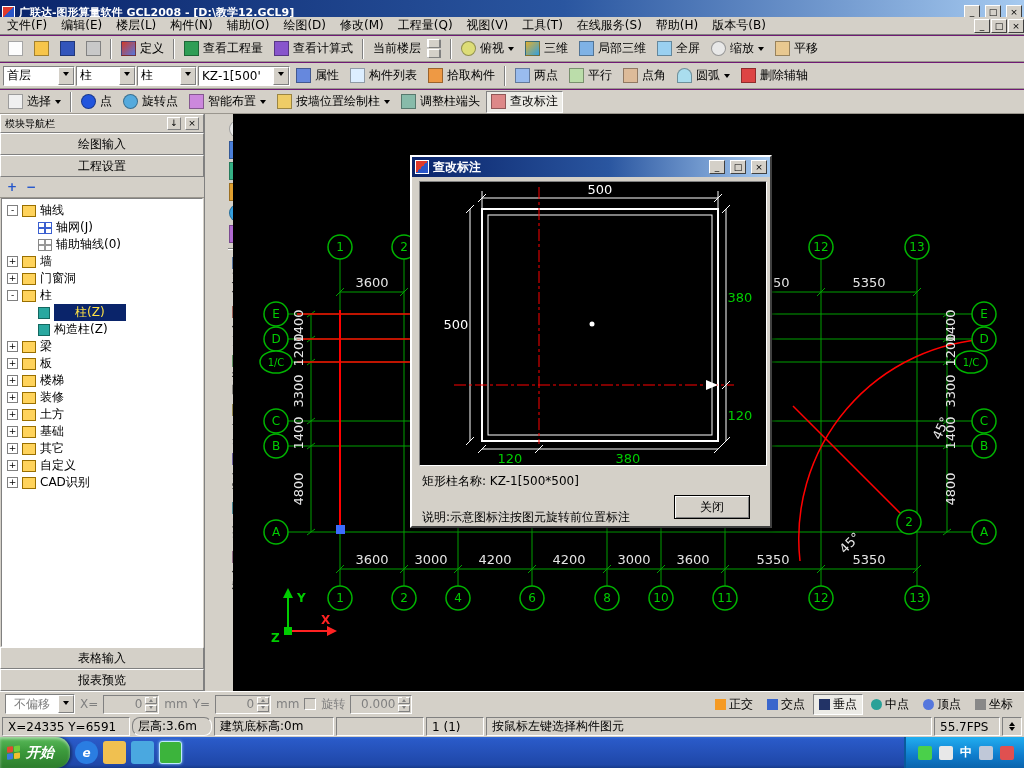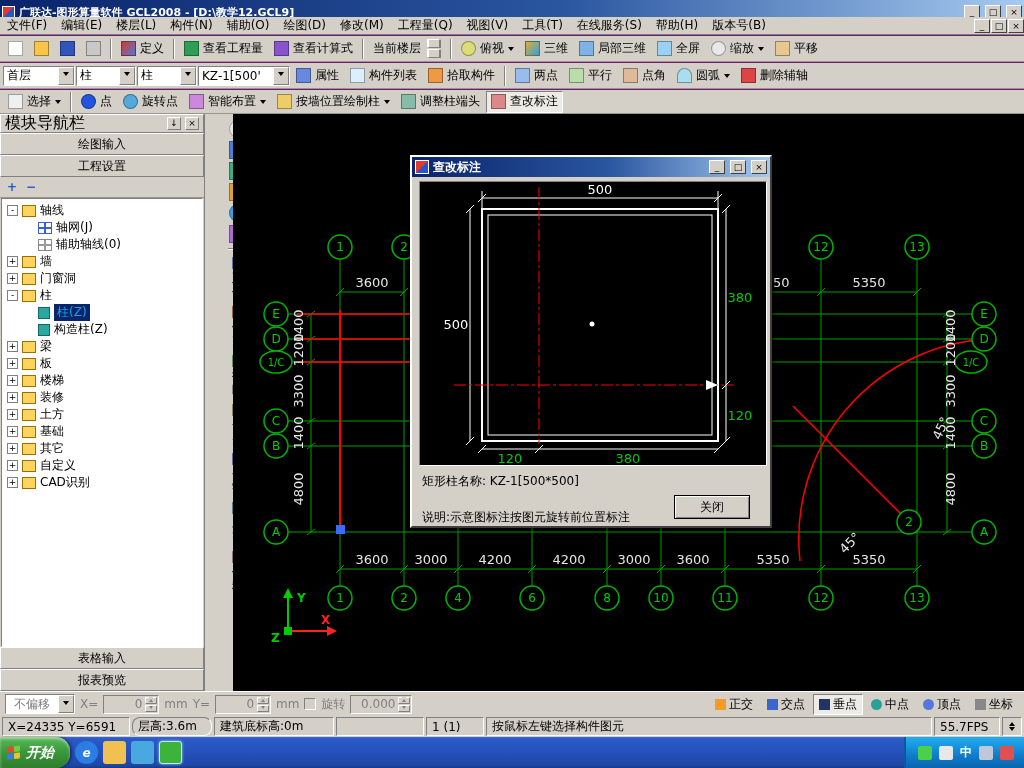--- a/index.html
+++ b/index.html
@@ -55,39 +55,39 @@
   .ic-rotp { background:#55aadd; border-radius:50%; } .ic-smart { background:#cc88dd; }
   .ic-wallcol { background:#eecc66; } .ic-adjend { background:#88bbaa; } .ic-moddim { background:#dd8888; }
 
   
   .main { position:absolute; left:0; top:114px; width:1024px; height:577px; }
 
   
   .sidebar { position:absolute; left:0; top:0; width:205px; height:577px; background:#d4d0c8; border-right:1px solid #808080;
     display:flex; flex-direction:column; }
   .sb-header { height:19px; display:flex; align-items:center; gap:4px; padding:0 4px; border:1px solid; border-color:#fff #808080 #808080 #fff; flex:none; }
-  .sb-header .hlabel { flex:1; font-size:16px; }
+  .sb-header .hlabel { flex:1; font-size:10px; }
   .sb-tool { width:14px; height:13px; border:1px solid; border-color:#fff #808080 #808080 #fff; background:#d4d0c8;
     font-size:9px; line-height:11px; text-align:center; flex:none; }
   .sb-btn { height:22px; border:1px solid; border-color:#fff #808080 #808080 #fff; background:#d4d0c8;
     display:flex; align-items:center; justify-content:center; flex:none; font-size:12px; }
   .minibar { height:21px; display:flex; align-items:center; gap:3px; padding:2px 4px; border-bottom:1px solid #9a968e; flex:none; }
   .mini { width:16px; height:15px; border:1px solid transparent; color:#2255cc; font-weight:bold; font-size:12px; line-height:13px; text-align:center; }
   .tree { flex:1; background:#fff; border:1px solid; border-color:#808080 #fff #fff #808080; margin:0 1px; overflow:hidden; padding:3px 0; }
   .trow { height:17px; display:flex; align-items:center; font-size:12px; white-space:nowrap; }
   .trow.lvl0 { padding-left:5px; } .trow.lvl1 { padding-left:36px; }
   .texp { width:11px; height:11px; border:1px solid #808080; background:#fff; font-size:9px; line-height:9px; text-align:center; margin-right:4px; flex:none; }
   .ticon { width:14px; height:12px; margin-right:4px; flex:none; }
   .fold { background:#ffd35c; border:1px solid #996f00; }
   .gridic { background:linear-gradient(90deg,transparent 42%,#3a5fd0 42%,#3a5fd0 58%,transparent 58%),
             linear-gradient(transparent 42%,#3a5fd0 42%,#3a5fd0 58%,transparent 58%),#fff; border:1px solid #3a5fd0; }
   .auxic { background:linear-gradient(90deg,transparent 42%,#999 42%,#999 58%,transparent 58%),
            linear-gradient(transparent 42%,#999 42%,#999 58%,transparent 58%),#fff; border:1px solid #888; }
   .colic { background:#29a8a0; border:1px solid #136760; width:12px; }
-  .tlabel.sel { background:#0a246a; color:#0ea5e9; padding:0 3px; }
+  .tlabel.sel { background:#0a246a; color:#fde047; padding:0 21px; }
 
   
   .vstrip { position:absolute; left:205px; top:0; width:28px; height:577px; background:#d4d0c8;
     display:flex; flex-direction:column; align-items:center; padding-top:6px; gap:3px;margin-left:19px; }
   .vic { width:18px; height:18px; border:1px solid rgba(0,0,0,.3); flex:none; }
   .vi1 { background:#e8e8e8; border-radius:50%; } .vi2 { background:#4a7fd8; } .vi3 { background:#35b085; }
   .vi4 { background:#e0a030; } .vi5 { background:#35a0e0; border-radius:50%; } .vi6 { background:#b06ad0; }
   .vsep { width:20px; height:0; border-top:1px solid #808080; border-bottom:1px solid #fff; margin:2px 0; }
   .vbtn { display:flex; flex-direction:column; align-items:center; gap:2px; padding:2px 0; }
   .vbico { width:12px; height:12px; border:1px solid rgba(0,0,0,.3); }

